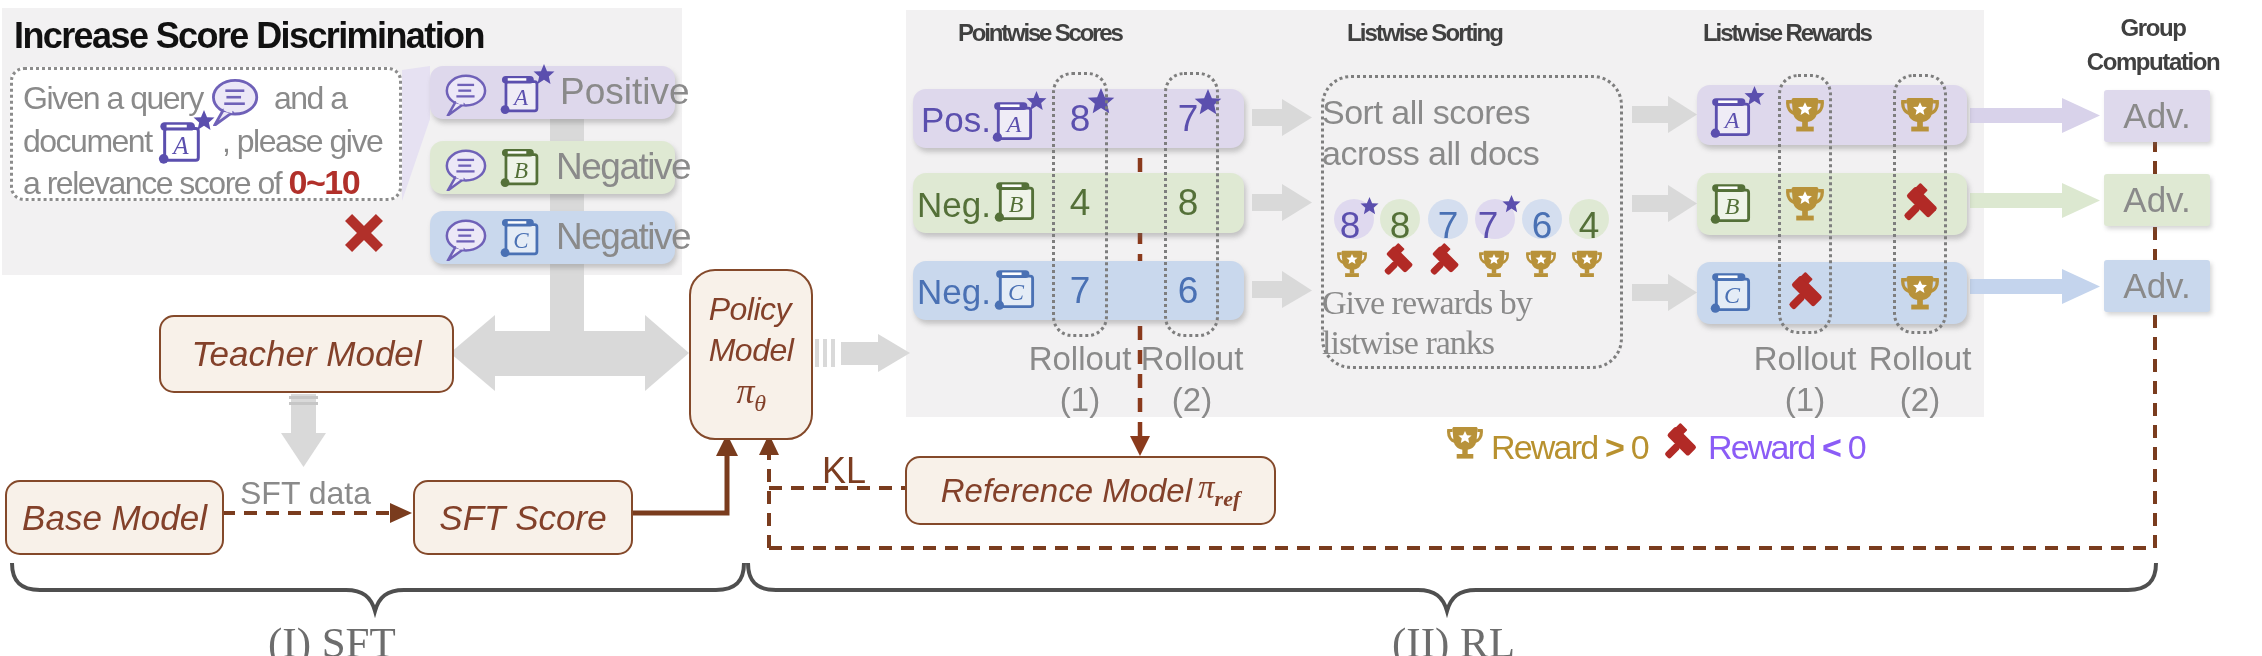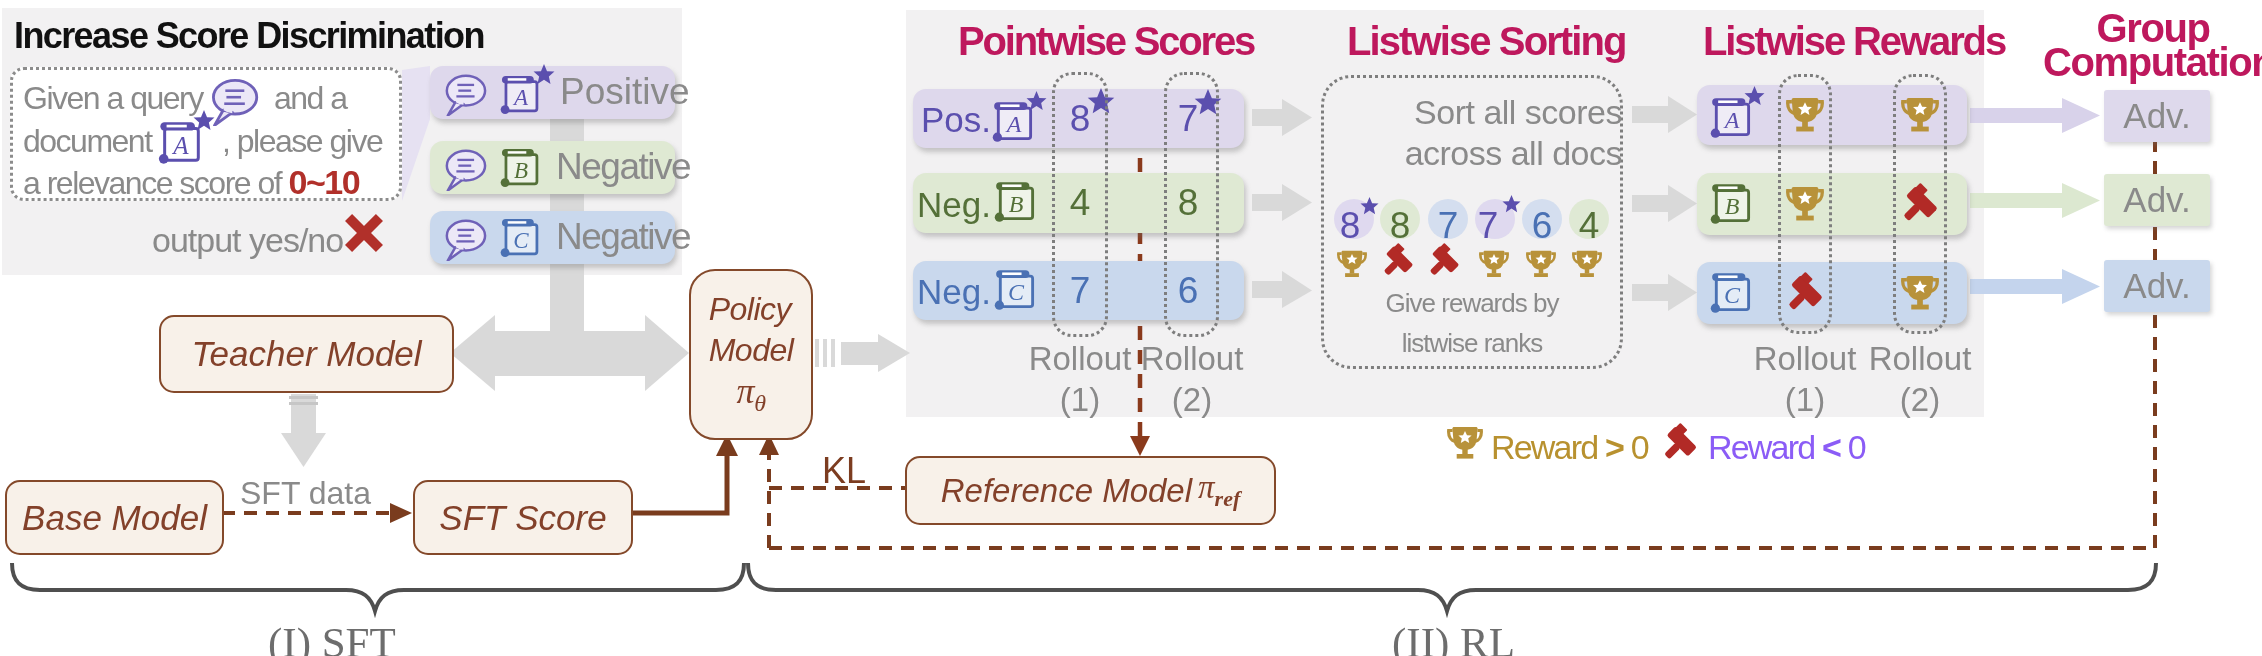--- a/index.html
+++ b/index.html
@@ -1,20 +1,20 @@
 <!DOCTYPE html>
 <html><head>
 <meta charset="utf-8">
 <style>
 html,body{margin:0;padding:0;background:#fff;}
 #c{position:relative;width:2262px;height:656px;background:#fff;overflow:hidden;
    font-family:"Liberation Sans",sans-serif;}
 .abs{position:absolute;}
 .panel{position:absolute;background:#f2f1f2;}
-.ttl{position:absolute;font-weight:bold;color:#be185d;font-size:40px;letter-spacing:-0.5px;white-space:nowrap;}
+.ttl{position:absolute;font-weight:bold;color:#404040;font-size:24px;letter-spacing:-0.5px;white-space:nowrap;}
 .gtxt{color:#8a8a8a;}
 .row{position:absolute;border-radius:13px;box-shadow:2px 4px 5px rgba(110,110,110,0.35);}
 .dotcol{position:absolute;border:3.5px dotted #7e7e7e;border-radius:20px;}
 .mbox{position:absolute;background:#f8f1e9;border:2.8px solid #84492a;border-radius:15px;
       color:#83412a;font-style:italic;display:flex;align-items:center;justify-content:center;
       font-size:33px;white-space:nowrap;}
 .num{position:absolute;font-size:37px;text-align:center;width:70px;}
 .roll{position:absolute;color:#8a8a8a;font-size:33px;text-align:center;width:120px;white-space:nowrap;}
 .adv{position:absolute;left:2104px;width:106px;height:52px;display:flex;align-items:center;justify-content:center;
      color:#8a8a8a;font-size:35px;border-radius:3px;box-shadow:2px 3px 4px rgba(120,120,120,0.3);}
@@ -156,21 +156,20 @@
         <use href="#doc"></use>
         <text x="26" y="37" text-anchor="middle" font-size="26" font-style="italic" fill="#5b4fae" font-family="Liberation Serif">A</text>
       </svg>
       <svg width="22" height="22" viewBox="0 0 24 24" style="position:absolute;right:-7px;top:-4px;fill:#5b4fae;">
         <use href="#star5"></use>
       </svg>
     </span>
 <div class="abs gtxt" style="left:222px;top:123px;font-size:32px;letter-spacing:-1.5px;white-space:nowrap;">, please give</div>
 <div class="abs gtxt" style="left:23px;top:163px;font-size:32px;letter-spacing:-1.5px;white-space:nowrap;">a relevance score of <b style="color:#b1302a;font-size:34px;">0~10</b></div>
 
-<div class="abs gtxt" style="left:152px;top:221px;font-size:34px;letter-spacing:-1px;">output yes/no</div>
 <svg class="abs" width="40" height="40" viewBox="0 0 44 44" style="left:344px;top:213px;">
       <use href="#redx"></use>
     </svg>
 
 <div class="row" style="left:430px;top:66px;width:245px;height:53px;background:#ded8ec;"></div>
 <div class="row" style="left:430px;top:141px;width:245px;height:53px;background:#dfe9d3;"></div>
 <div class="row" style="left:430px;top:211px;width:245px;height:53px;background:#c9d8ed;"></div>
 
 <svg class="ic" width="46" height="44" viewBox="0 0 48 46" style="left:442px;top:72px;">
       <use href="#bubble"></use>
@@ -258,22 +257,22 @@
 <div class="roll" style="left:1020px;top:381px;">(1)</div>
 <div class="roll" style="left:1132px;top:340px;">Rollout</div>
 <div class="roll" style="left:1132px;top:381px;">(2)</div>
 
 <div class="ttl" style="left:958px;top:19px;letter-spacing:-2.2px;">Pointwise Scores</div>
 <div class="ttl" style="left:1703px;top:19px;letter-spacing:-2.1px;">Listwise Rewards</div>
 <div class="ttl" style="left:1347px;top:19px;letter-spacing:-1.9px;">Listwise Sorting</div>
 <div class="ttl" style="left:2043px;top:11px;width:220px;text-align:center;line-height:34px;letter-spacing:-1.4px;">Group<br>Computation</div>
 
 <div class="dotcol" style="left:1321px;top:75px;width:296px;height:288px;border-radius:30px;"></div>
-<div class="abs gtxt" style="left:1322px;top:92px;width:300px;text-align:right;font-size:34px;line-height:41px;letter-spacing:-0.5px;">Sort all scores<br>across all docs</div>
-<div class="abs gtxt" style="left:1322px;top:283px;width:300px;text-align:center;font-size:26px;line-height:40px;letter-spacing:-1px;">Give rewards by<br>listwise ranks</div>
+<div class="abs gtxt" style="left:1322px;top:92px;width:300px;text-align:left;font-size:34px;line-height:41px;letter-spacing:-0.5px;">Sort all scores<br>across all docs</div>
+<div class="abs gtxt" style="left:1322px;top:283px;width:300px;text-align:left;font-size:34px;line-height:40px;letter-spacing:-1px;font-family:Liberation Serif, serif;">Give rewards by<br>listwise ranks</div>
 
 <div class="abs" style="left:1334px;top:199px;width:40px;height:40px;border-radius:50%;background:#dfd9ef;"></div>
 <div class="abs" style="left:1380px;top:199px;width:40px;height:40px;border-radius:50%;background:#dfe9d4;"></div>
 <div class="abs" style="left:1428px;top:199px;width:40px;height:40px;border-radius:50%;background:#d4deef;"></div>
 <div class="abs" style="left:1475px;top:199px;width:40px;height:40px;border-radius:50%;background:#dfd9ef;"></div>
 <div class="abs" style="left:1522px;top:199px;width:40px;height:40px;border-radius:50%;background:#d4deef;"></div>
 <div class="abs" style="left:1569px;top:199px;width:40px;height:40px;border-radius:50%;background:#dfe9d4;"></div>
 
 <div class="num" style="left:1315px;top:205px;color:#5b4fae;">8</div>
 <svg class="abs" width="19" height="19" viewBox="0 0 24 24" style="left:1360px;top:197px;fill:#5b4fae;">

